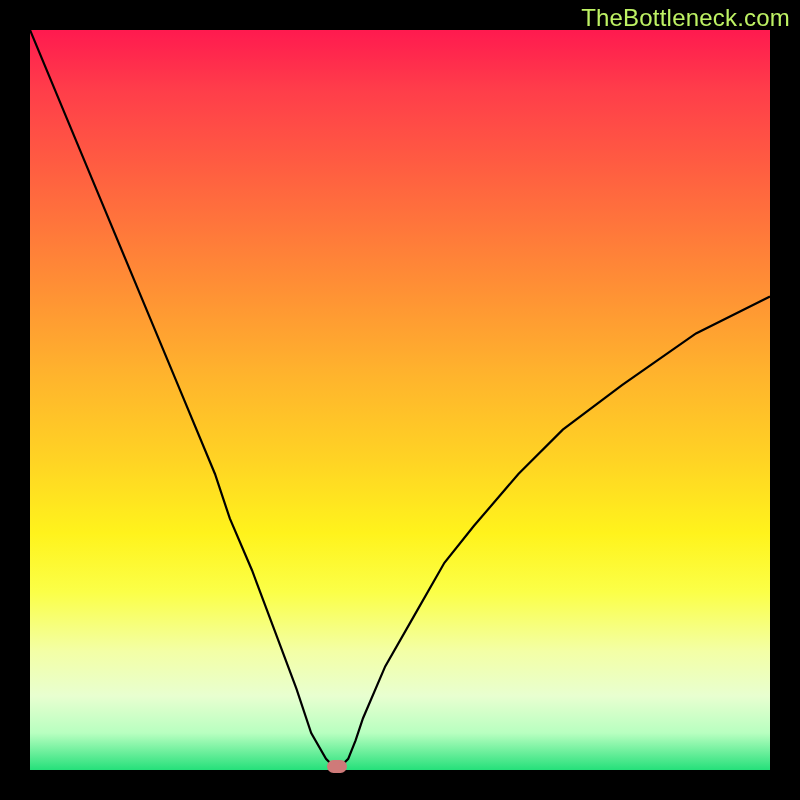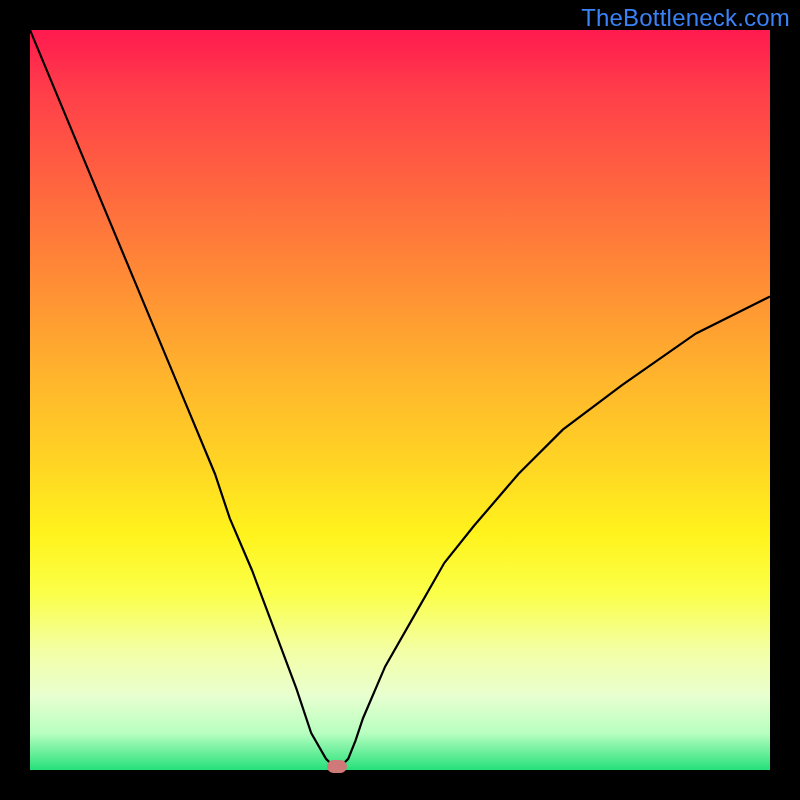--- a/index.html
+++ b/index.html
@@ -36,21 +36,21 @@
       #fbff48 76%,
       #f3ffa6 84%,
       #e8ffd0 90%,
       #b8ffc0 95%,
       #25e07a 100%);
   }
   .watermark {
     position: absolute;
     top: 4px;
     right: 10px;
-    color: #3b82f6;
+    color: #bef264;
     font-size: 24px;
     font-weight: 500;
     letter-spacing: 0.2px;
     user-select: none;
     margin-left: 7px;
   }
   svg.curve {
     position: absolute;
     left: 0;
     top: 0;

